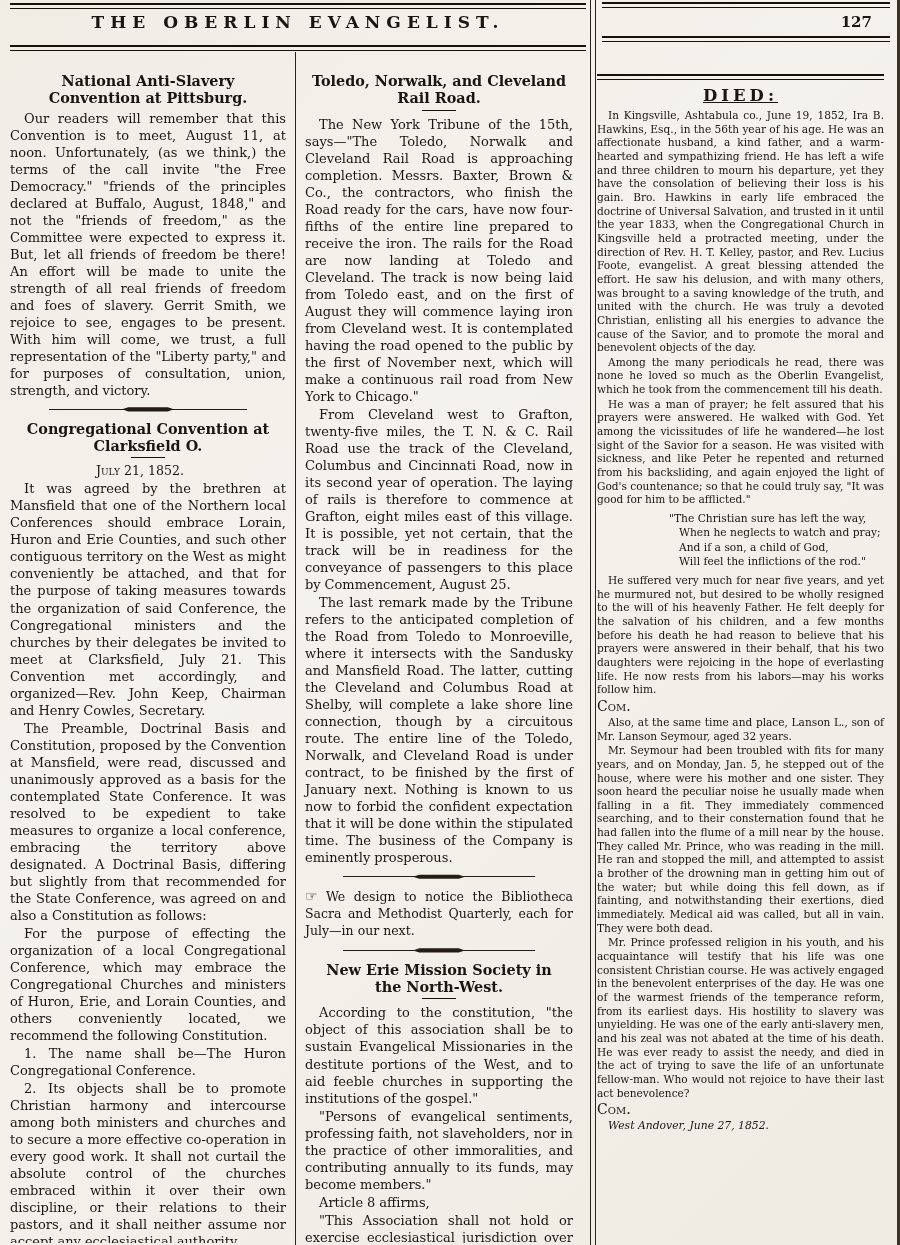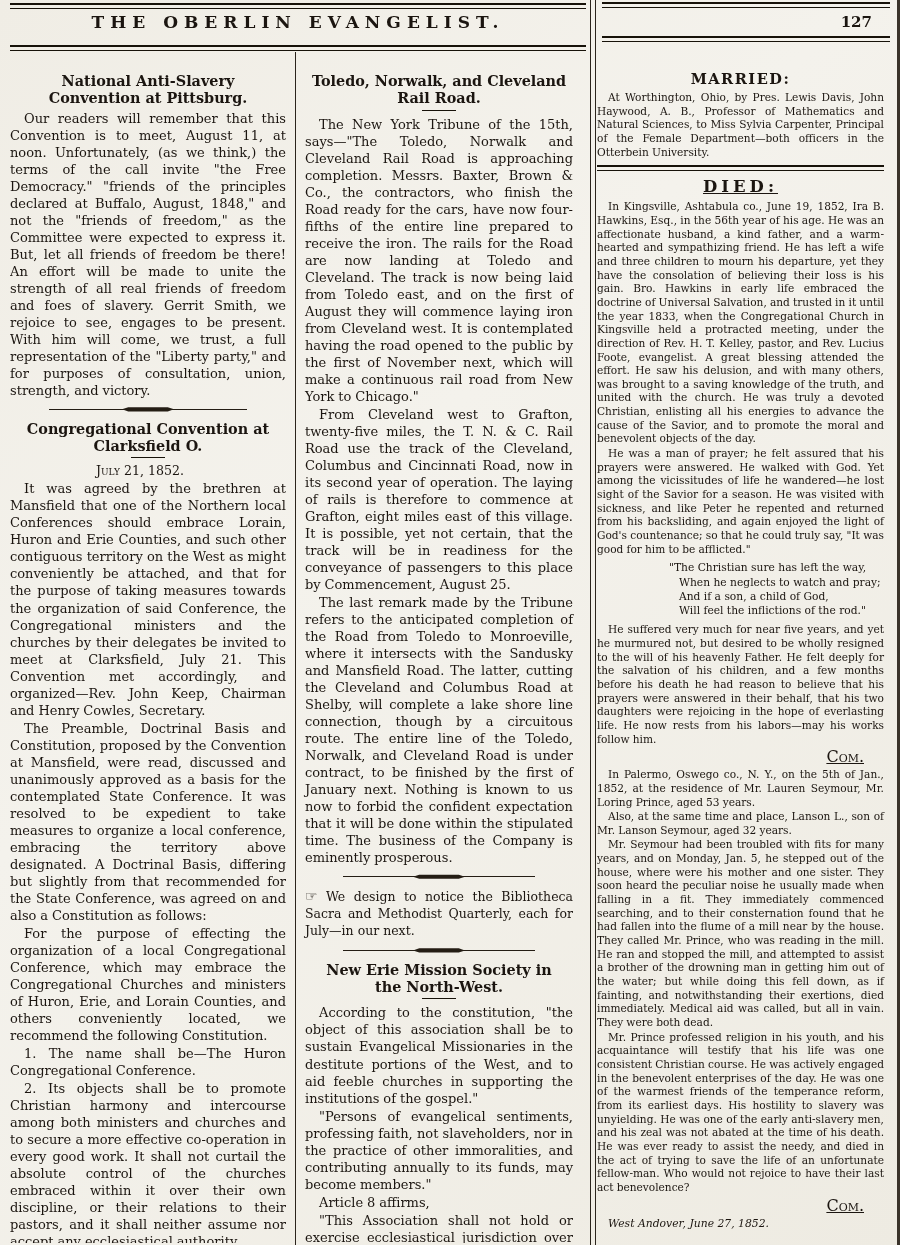--- a/index.html
+++ b/index.html
@@ -35,21 +35,21 @@
   .dateline{text-align:center;font-variant:small-caps;font-size:12.6px;padding-right:16px;margin:2px 0 2px;}
   .orn{display:flex;align-items:center;margin:8px auto;width:72%;}
   .orn:before,.orn:after{content:"";flex:1;border-top:1.2px solid #241d14;}
   .orn .dia{width:52px;height:5px;background:#241d14;margin:0 -2px;
             clip-path:polygon(0 50%,12% 8%,88% 8%,100% 50%,88% 92%,12% 92%);}
   .notepar{font-size:12.5px;line-height:1.35;text-align:justify;margin:2px 0;}
   .hand{font-size:14px;}
   
   .married-t{text-align:center;font-weight:bold;font-size:14.6px;letter-spacing:1.5px;margin:2px 0 4px;}
   .died-t{text-align:center;font-weight:bold;font-size:16.5px;letter-spacing:4px;margin:6px 0 4px;text-decoration:underline;}
-  .com{text-align:right;font-variant:small-caps;font-size:16px;padding-right:20px;margin:0 0 2px;text-decoration:underline;}
+  .com{font-variant:small-caps;font-size:14px;padding-right:20px;margin:0 0 2px;}
   .verse{margin:5px 0 5px 72px;font-size:10.7px;line-height:1.33;}
   .verse div{text-indent:0;}
   .verse div:nth-child(2),.verse div:nth-child(3),.verse div:nth-child(4){margin-left:10px;}
   .place{font-style:italic;font-size:10.8px;text-indent:11px;margin:1px 0;}
 </style>
 </head>
 <body>
 
 <div class="page">
   <div class="edge-right"></div>
@@ -117,40 +117,36 @@
         <p class="b">According to the constitution, "the object of this association shall be to sustain Evangelical Missionaries in the destitute portions of the West, and to aid feeble churches in supporting the institutions of the gospel."</p>
         <p class="b">"Persons of evangelical sentiments, professing faith, not slaveholders, nor in the practice of other immoralities, and contributing annually to its funds, may become members."</p>
         <p class="b">Article 8 affirms,</p>
         <p class="b">"This Association shall not hold or exercise ecclesiastical jurisdiction over its missionaries or other churches, but it shall not contribute its funds to missionaries or churches who support, countenance or tolerate slavery, polygamy, caste, or other popular immoralities; and in collecting funds, in appointing officers, agents and missionaries, and in selecting fields of labor and conducting the missionary work, it will endeavor particularly to discountenance slavery, by refusing to receive the known fruits of unrequited labor, or to welcome to its employment those who hold fellow-beings as slaves."</p>
 
       </div>
 
     </div>
 
     <div class="col colC">
-      <div>
-        <div class="married-t">MARRIED:</div>
-        <p class="b">At Worthington, Ohio, by Pres. Lewis Davis, John Haywood, A. B., Professor of Mathematics and Natural Sciences, to Miss Sylvia Carpenter, Principal of the Female Department—both officers in the Otterbein University.</p>
-      </div>
 
       <div class="dblrule" style="margin:6px 0 4px;"></div>
 
       <div>
         <div class="died-t">DIED:</div>
         <p class="b">In Kingsville, Ashtabula co., June 19, 1852, Ira B. Hawkins, Esq., in the 56th year of his age.  He was an affectionate husband, a kind father, and a warm-hearted and sympathizing friend.  He has left a wife and three children to mourn his departure, yet they have the consolation of believing their loss is his gain.  Bro. Hawkins in early life embraced the doctrine of Universal Salvation, and trusted in it until the year 1833, when the Congregational Church in Kingsville held a protracted meeting, under the direction of Rev. H. T. Kelley, pastor, and Rev. Lucius Foote, evangelist.  A great blessing attended the effort.  He saw his delusion, and with many others, was brought to a saving knowledge of the truth, and united with the church.  He was truly a devoted Christian, enlisting all his energies to advance the cause of the Savior, and to promote the moral and benevolent objects of the day.</p>
+        <p class="b">Among the many periodicals he read, there was none he loved so much as the Oberlin Evangelist, which he took from the commencement till his death.</p>
         <p class="b">He was a man of prayer; he felt assured that his prayers were answered.  He walked with God.  Yet among the vicissitudes of life he wandered—he lost sight of the Savior for a season.  He was visited with sickness, and like Peter he repented and returned from his backsliding, and again enjoyed the light of God's countenance; so that he could truly say, "It was good for him to be afflicted."</p>
         <div class="verse">
           <div>"The Christian sure has left the way,</div>
           <div>When he neglects to watch and pray;</div>
           <div>And if a son, a child of God,</div>
           <div>Will feel the inflictions of the rod."</div>
         </div>
         <p class="b">He suffered very much for near five years, and yet he murmured not, but desired to be wholly resigned to the will of his heavenly Father.  He felt deeply for the salvation of his children, and a few months before his death he had reason to believe that his prayers were answered in their behalf, that his two daughters were rejoicing in the hope of everlasting life. He now rests from his labors—may his works follow him.</p>
         <div class="com">Com.</div>
-        <p class="b">In Palermo, Oswego co., N. Y., on the 5th of Jan., 1852, at the residence of Mr. Lauren Seymour, Mr. Loring Prince, aged 53 years.</p>
         <p class="b">Also, at the same time and place, Lanson L., son of Mr. Lanson Seymour, aged 32 years.</p>
         <p class="b">Mr. Seymour had been troubled with fits for many years, and on Monday, Jan. 5, he stepped out of the house, where were his mother and one sister.  They soon heard the peculiar noise he usually made when falling in a fit.  They immediately commenced searching, and to their consternation found that he had fallen into the flume of a mill near by the house.  They called Mr. Prince, who was reading in the mill. He ran and stopped the mill, and attempted to assist a brother of the drowning man in getting him out of the water; but while doing this fell down, as if fainting, and notwithstanding their exertions, died immediately.  Medical aid was called, but all in vain.  They were both dead.</p>
         <p class="b">Mr. Prince professed religion in his youth, and his acquaintance will testify that his life was one consistent Christian course.  He was actively engaged in the benevolent enterprises of the day.  He was one of the warmest friends of the temperance reform, from its earliest days.  His hostility to slavery was unyielding.  He was one of the early anti-slavery men, and his zeal was not abated at the time of his death.  He was ever ready to assist the needy, and died in the act of trying to save the life of an unfortunate fellow-man.  Who would not rejoice to have their last act benevolence?</p>
         <div class="com">Com.</div>
         <p class="place">West Andover, June 27, 1852.</p>
       </div>
 
     </div>
 
   </div>

